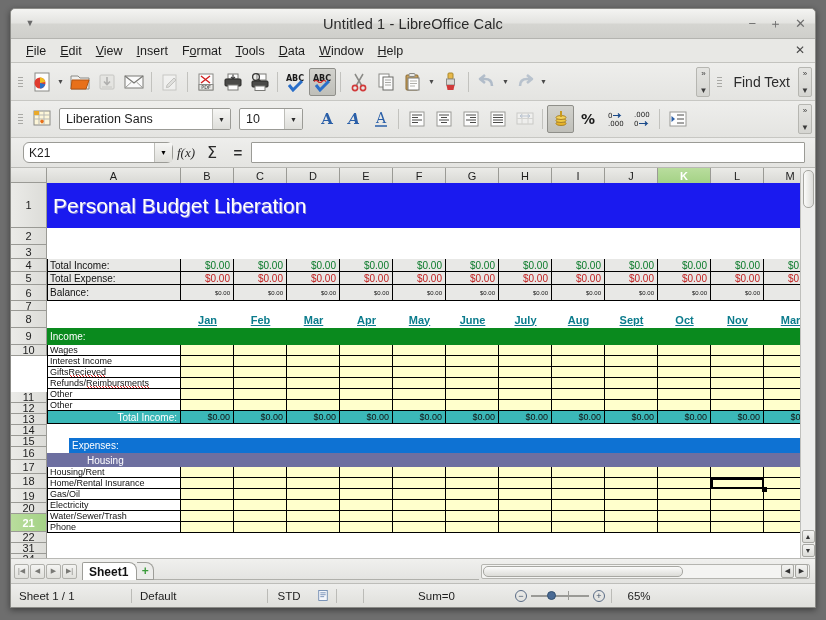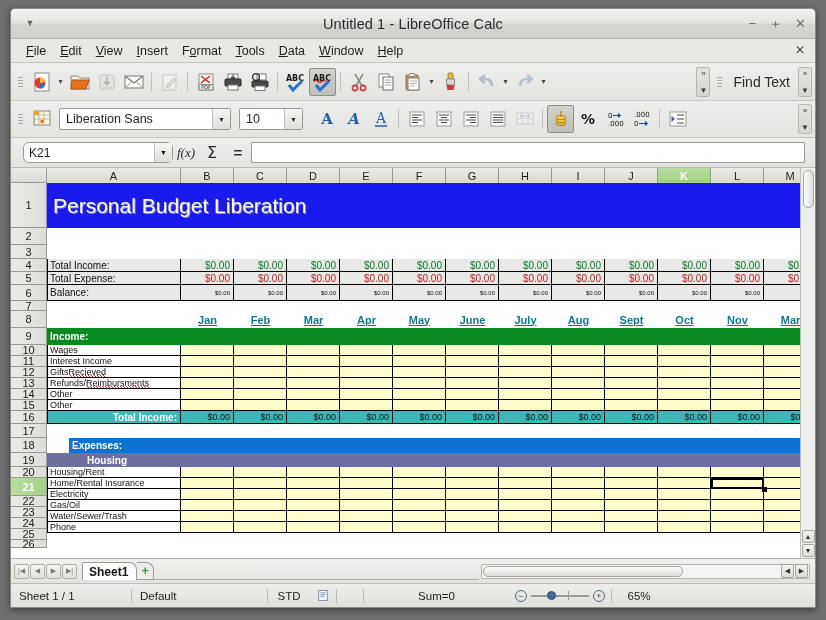--- a/index.html
+++ b/index.html
@@ -215,21 +215,21 @@
   .cell {
     flex: none; overflow: hidden; white-space: nowrap;
     font-size: 10px; color: #111;
     display: flex; align-items: center;
     padding: 0 2px;
   }
 
   .lined   { border: 1px solid #000; border-top: none; border-left: none; }
   .yel     { background: #ffffcc; }
   .right   { justify-content: flex-end; padding-right: 3px; }
-  .bold    { font-weight: bold; }
+  .bold    { font-weight: normal; }
   .white   { color: #fff; }
 
   .blue-title {
     background: #1a1aef; color: #fff;
     font-size: 21px; padding-left: 6px;
     text-shadow: 1px 1px 0 #8b8bd8;
   }
   .greenband { background: #0a8a1e; }
   .blueband  { background: #0e72d3; }
   .purpband  { background: #6d6fa0; }
@@ -706,33 +706,33 @@
               <div class="rowhdr" style="height: 45px;">1</div>
               <div class="rowhdr" style="height: 17px;">2</div>
               <div class="rowhdr" style="height: 14px;">3</div>
               <div class="rowhdr" style="height: 13px;">4</div>
               <div class="rowhdr" style="height: 13px;">5</div>
               <div class="rowhdr" style="height: 16px;">6</div>
               <div class="rowhdr" style="height: 10px;">7</div>
               <div class="rowhdr" style="height: 17px;">8</div>
               <div class="rowhdr" style="height: 17px;">9</div>
               <div class="rowhdr" style="height: 11px;">10</div>
-              <div class="rowhdr" style="height: 11px;">11</div>
+              <div class="rowhdr" style="height: 11px; margin-top: 36px;">11</div>
               <div class="rowhdr" style="height: 11px;">12</div>
               <div class="rowhdr" style="height: 11px;">13</div>
               <div class="rowhdr" style="height: 11px;">14</div>
               <div class="rowhdr" style="height: 11px;">15</div>
               <div class="rowhdr" style="height: 13px;">16</div>
               <div class="rowhdr" style="height: 14px;">17</div>
               <div class="rowhdr" style="height: 15px;">18</div>
               <div class="rowhdr" style="height: 14px;">19</div>
               <div class="rowhdr" style="height: 11px;">20</div>
               <div class="rowhdr sel" style="height: 18px;">21</div>
               <div class="rowhdr" style="height: 11px;">22</div>
-              <div class="rowhdr" style="height: 11px;">23</div>
+              <div class="rowhdr" style="height: 11px;">31</div>
               <div class="rowhdr" style="height: 11px;">24</div>
               <div class="rowhdr" style="height: 11px;">25</div>
               <div class="rowhdr" style="height: 8px;">26</div>
             </div>
           <div id="cells">
 
             <div class="grid-row" style="height:45px;">
               <div class="cell blue-title" style="width:756px;">Personal Budget Liberation</div>
             </div>
 
@@ -962,36 +962,36 @@
                   <div class="cell yel lined" style="width: 53px;"></div>
                   <div class="cell yel lined" style="width: 53px;"></div>
                   <div class="cell yel lined" style="width: 53px;"></div>
                   <div class="cell yel lined" style="width: 53px;"></div>
                   <div class="cell yel lined" style="width: 53px;"></div>
                   <div class="cell yel lined" style="width: 53px;"></div>
                   <div class="cell yel lined" style="width: 53px;"></div>
                   <div class="cell yel lined" style="width: 53px;"></div>
                 </div>
                 <div class="grid-row" style="height: 11px;">
+                  <div class="cell lined" style="width: 134px;;background:#fff;font-size:9px;border-left:1px solid #000;">Gas/Oil</div>
+                  <div class="cell yel lined" style="width: 53px;"></div>
+                  <div class="cell yel lined" style="width: 53px;"></div>
+                  <div class="cell yel lined" style="width: 53px;"></div>
+                  <div class="cell yel lined" style="width: 53px;"></div>
+                  <div class="cell yel lined" style="width: 53px;"></div>
+                  <div class="cell yel lined" style="width: 53px;"></div>
+                  <div class="cell yel lined" style="width: 53px;"></div>
+                  <div class="cell yel lined" style="width: 53px;"></div>
+                  <div class="cell yel lined" style="width: 53px;"></div>
+                  <div class="cell yel lined" style="width: 53px;"></div>
+                  <div class="cell yel lined" style="width: 53px;"></div>
+                  <div class="cell yel lined" style="width: 53px;"></div>
+                </div>
+                <div class="grid-row" style="height: 11px;">
                   <div class="cell lined" style="width: 134px;;background:#fff;font-size:9px;border-left:1px solid #000;">Electricity</div>
-                  <div class="cell yel lined" style="width: 53px;"></div>
-                  <div class="cell yel lined" style="width: 53px;"></div>
-                  <div class="cell yel lined" style="width: 53px;"></div>
-                  <div class="cell yel lined" style="width: 53px;"></div>
-                  <div class="cell yel lined" style="width: 53px;"></div>
-                  <div class="cell yel lined" style="width: 53px;"></div>
-                  <div class="cell yel lined" style="width: 53px;"></div>
-                  <div class="cell yel lined" style="width: 53px;"></div>
-                  <div class="cell yel lined" style="width: 53px;"></div>
-                  <div class="cell yel lined" style="width: 53px;"></div>
-                  <div class="cell yel lined" style="width: 53px;"></div>
-                  <div class="cell yel lined" style="width: 53px;"></div>
-                </div>
-                <div class="grid-row" style="height: 11px;">
-                  <div class="cell lined" style="width: 134px;;background:#fff;font-size:9px;border-left:1px solid #000;">Gas/Oil</div>
                   <div class="cell yel lined" style="width: 53px;"></div>
                   <div class="cell yel lined" style="width: 53px;"></div>
                   <div class="cell yel lined" style="width: 53px;"></div>
                   <div class="cell yel lined" style="width: 53px;"></div>
                   <div class="cell yel lined" style="width: 53px;"></div>
                   <div class="cell yel lined" style="width: 53px;"></div>
                   <div class="cell yel lined" style="width: 53px;"></div>
                   <div class="cell yel lined" style="width: 53px;"></div>
                   <div class="cell yel lined" style="width: 53px;"></div>
                   <div class="cell yel lined" style="width: 53px;"></div>

